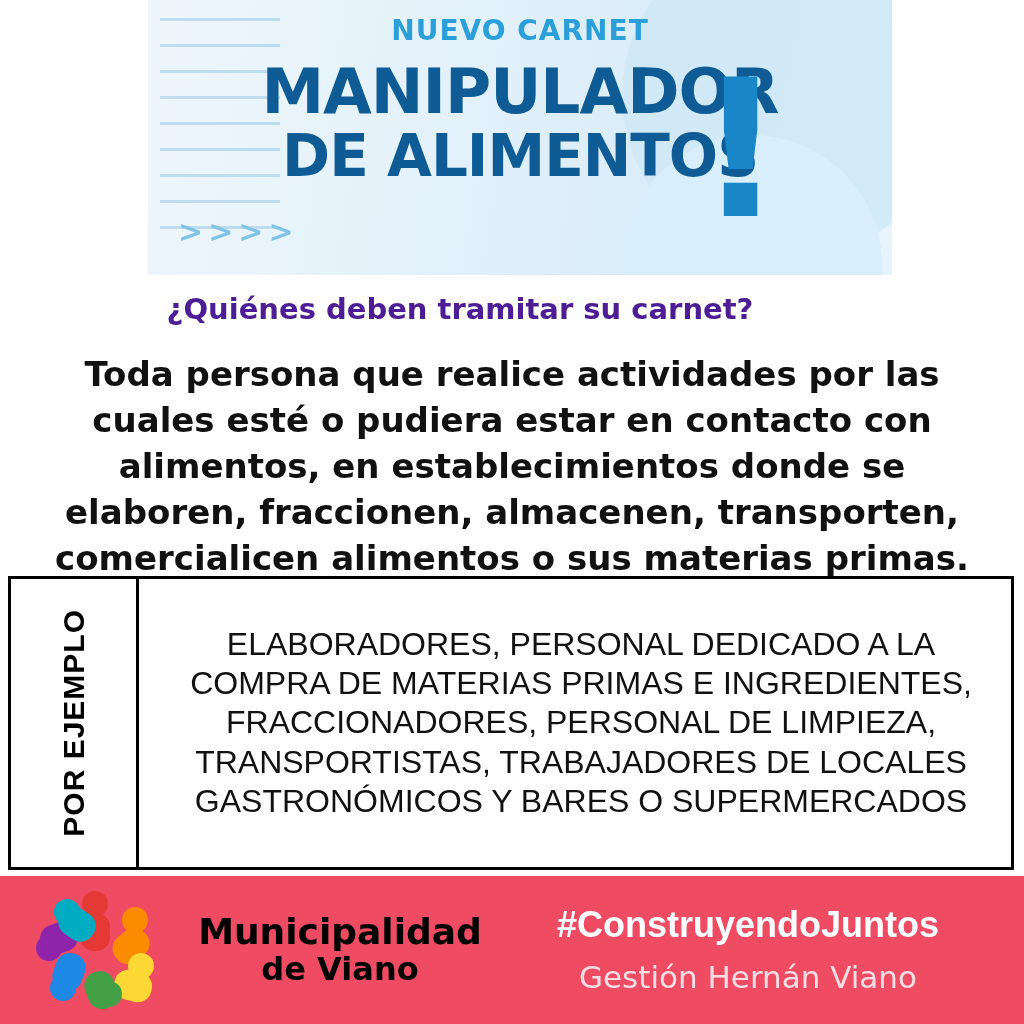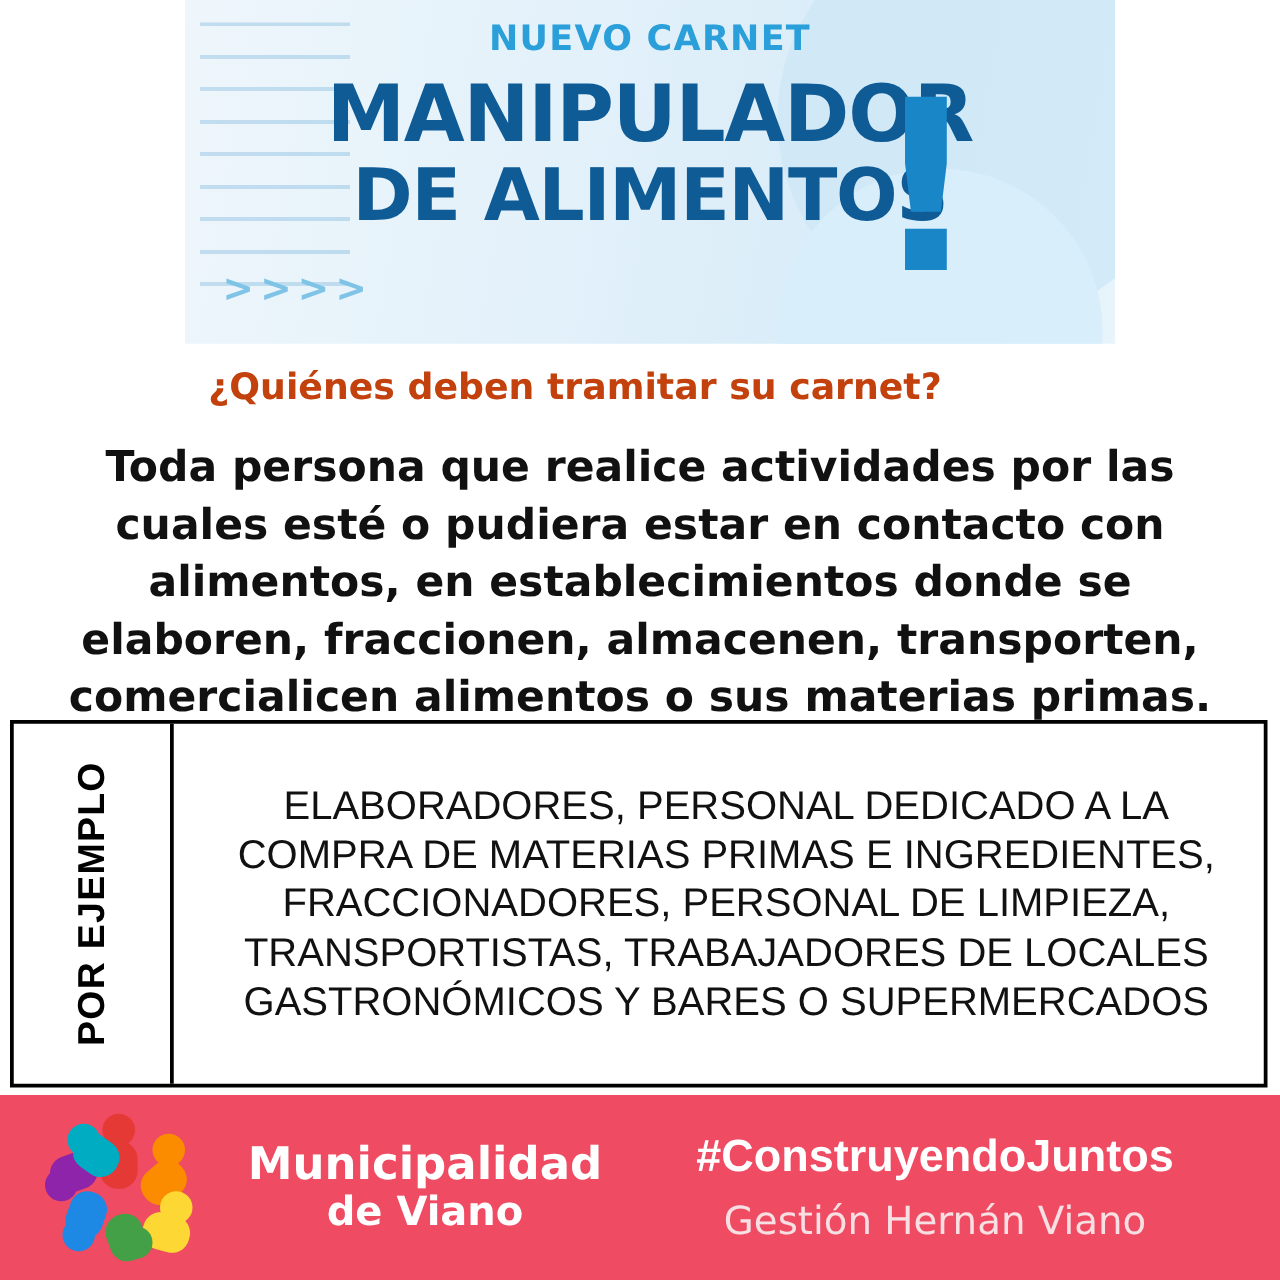--- a/index.html
+++ b/index.html
@@ -116,21 +116,21 @@
   
   .question {
     position: absolute;
     top: 292px;
     left: 0;
     width: 920px;
     text-align: center;
     font-family: "DejaVu Sans", sans-serif;
     font-size: 29px;
     font-weight: bold;
-    color: #c2410c;
+    color: #4c1d95;
   }
   .paragraph {
     position: absolute;
     top: 352px;
     left: 26px;
     width: 972px;
     text-align: center;
     font-family: "DejaVu Sans", sans-serif;
     font-size: 34px;
     font-weight: bold;
@@ -213,21 +213,21 @@
     height: 26px;
     border-radius: 50%;
   }
   .logo-ring .body {
     position: absolute;
     width: 30px;
     height: 38px;
     border-radius: 14px;
   }
   .muni {
-    color: #ffffff;
+    color: #000000;
     font-family: "DejaVu Sans", sans-serif;
     font-weight: bold;
     line-height: 1.12;
     text-align: center;
     width: 300px;
   }
   .muni .l1 { font-size: 36px; }
   .muni .l2 { font-size: 32px; }
   .hashtag-block {
     flex: 1;

